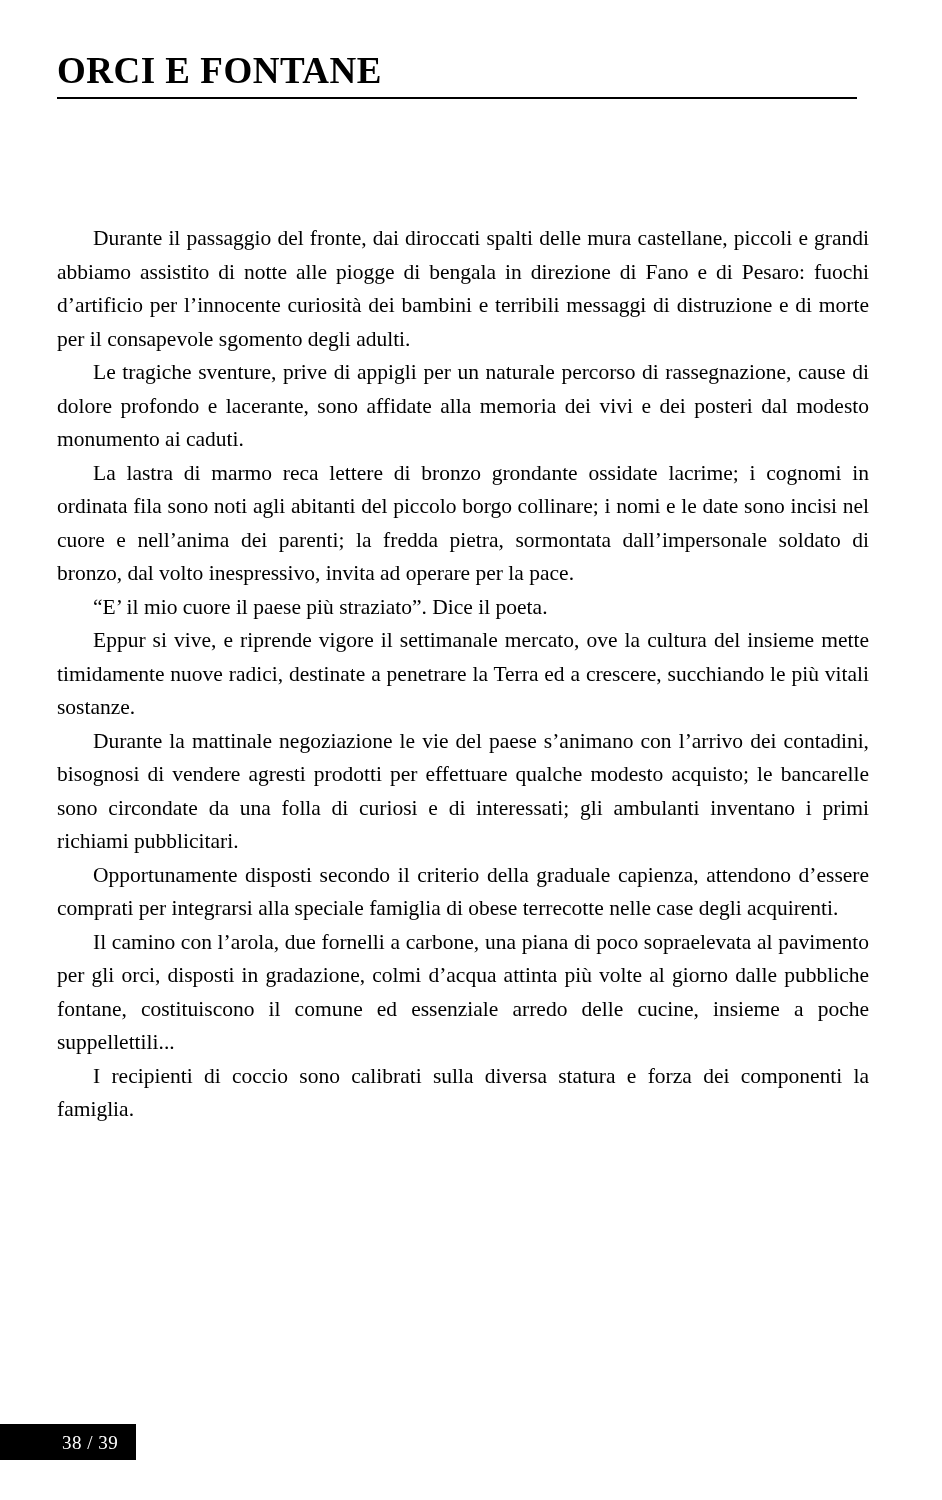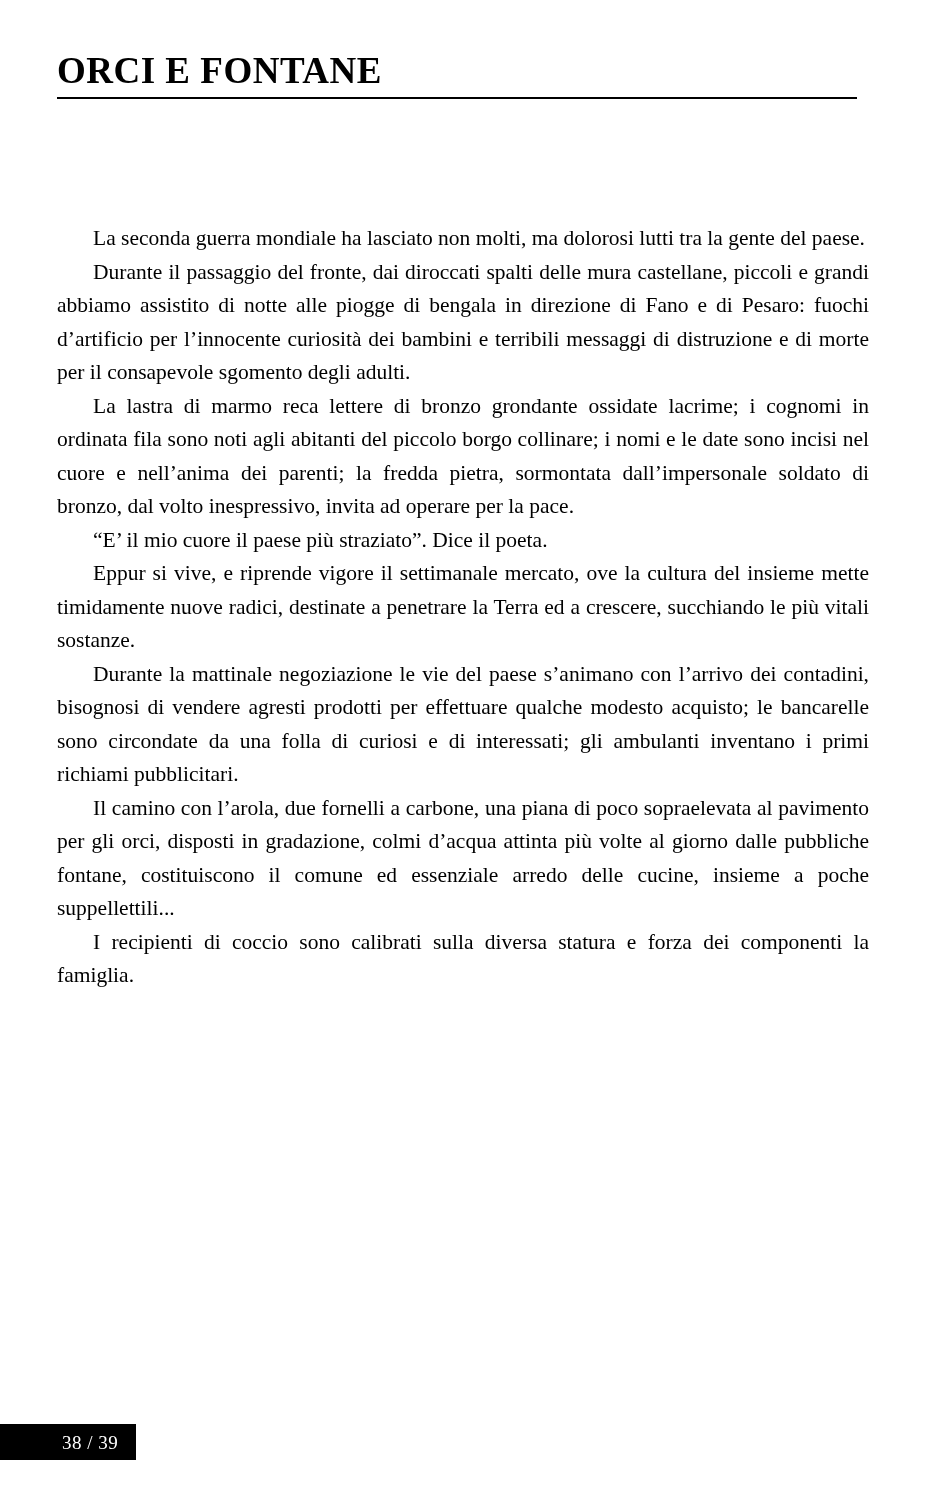--- a/index.html
+++ b/index.html
@@ -90,26 +90,27 @@
 <body>
 
 <div class="page">
 
   <div class="title-block">
     <h1 class="doc-title">ORCI E FONTANE</h1>
     <hr class="title-rule">
   </div>
 
   <div class="body-text" id="body-text">
-      <p>La seconda guerra mondiale ha lasciato non molti, ma dolorosi lutti tra la gente del paese.</p>
       <p>Durante il passaggio del fronte, dai diroccati spalti delle mura castellane, piccoli e grandi abbiamo assistito di notte alle piogge di bengala in direzione di Fano e di Pesaro: fuochi d’artificio per l’innocente curiosità dei bambini e terribili messaggi di distruzione e di morte per il consapevole sgomento degli adulti.</p>
+      <p>Le tragiche sventure, prive di appigli per un naturale percorso di rassegnazione, cause di dolore profondo e lacerante, sono affidate alla memoria dei vivi e dei posteri dal modesto monumento ai caduti.</p>
       <p>La lastra di marmo reca lettere di bronzo grondante ossidate lacrime; i cognomi in ordinata fila sono noti agli abitanti del piccolo borgo collinare; i nomi e le date sono incisi nel cuore e nell’anima dei parenti; la fredda pietra, sormontata dall’impersonale soldato di bronzo, dal volto inespressivo, invita ad operare per la pace.</p>
       <p>“E’ il mio cuore   il paese più straziato”. Dice il poeta.</p>
       <p>Eppur si vive, e riprende vigore il settimanale mercato, ove la cultura del insieme mette timidamente nuove radici, destinate a penetrare la Terra ed a crescere, succhiando le più vitali sostanze.</p>
       <p>Durante la mattinale negoziazione le vie del paese s’animano con l’arrivo dei contadini, bisognosi di vendere agresti prodotti per effettuare qualche modesto acquisto; le bancarelle sono circondate da una folla di curiosi e di interessati; gli ambulanti inventano i primi richiami pubblicitari.</p>
+      <p>Opportunamente disposti secondo il criterio della graduale capienza, attendono d’essere comprati per integrarsi alla speciale famiglia di obese terrecotte nelle case degli acquirenti.</p>
       <p>Il camino con l’arola, due fornelli a carbone, una piana di poco sopraelevata al pavimento per gli orci, disposti in gradazione, colmi d’acqua attinta più volte al giorno dalle pubbliche fontane, costituiscono il comune ed essenziale arredo delle cucine, insieme a poche suppellettili...</p>
       <p>I recipienti di coccio sono calibrati sulla diversa statura e forza dei componenti la famiglia.</p>
     </div>
 
   <div class="page-number-bar"></div>
   <div class="page-number">38 / 39</div>
 
 </div>
 
 </body></html>

